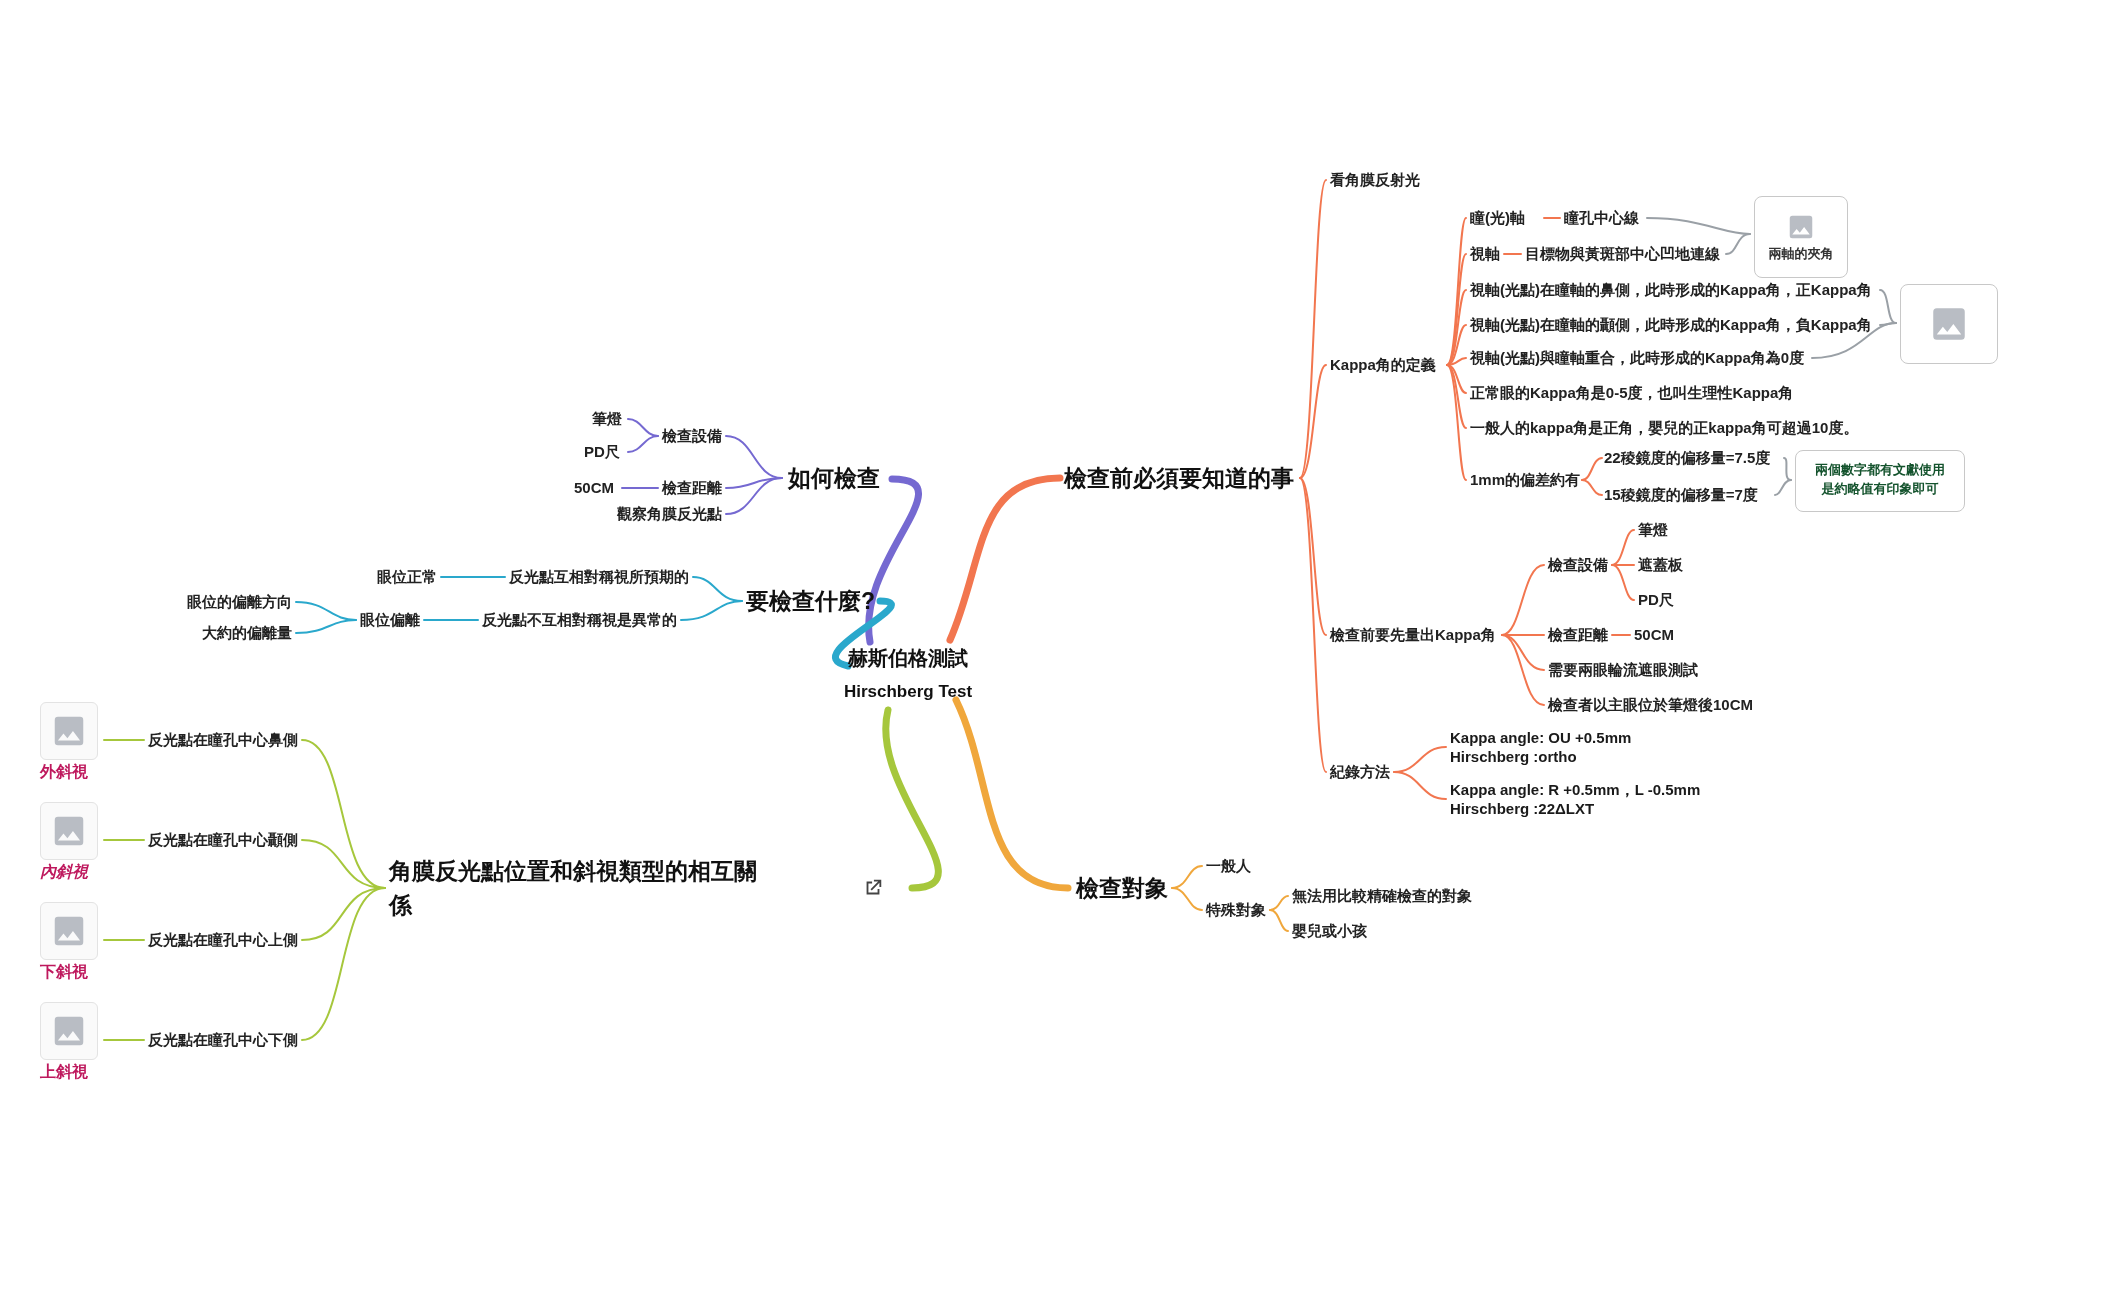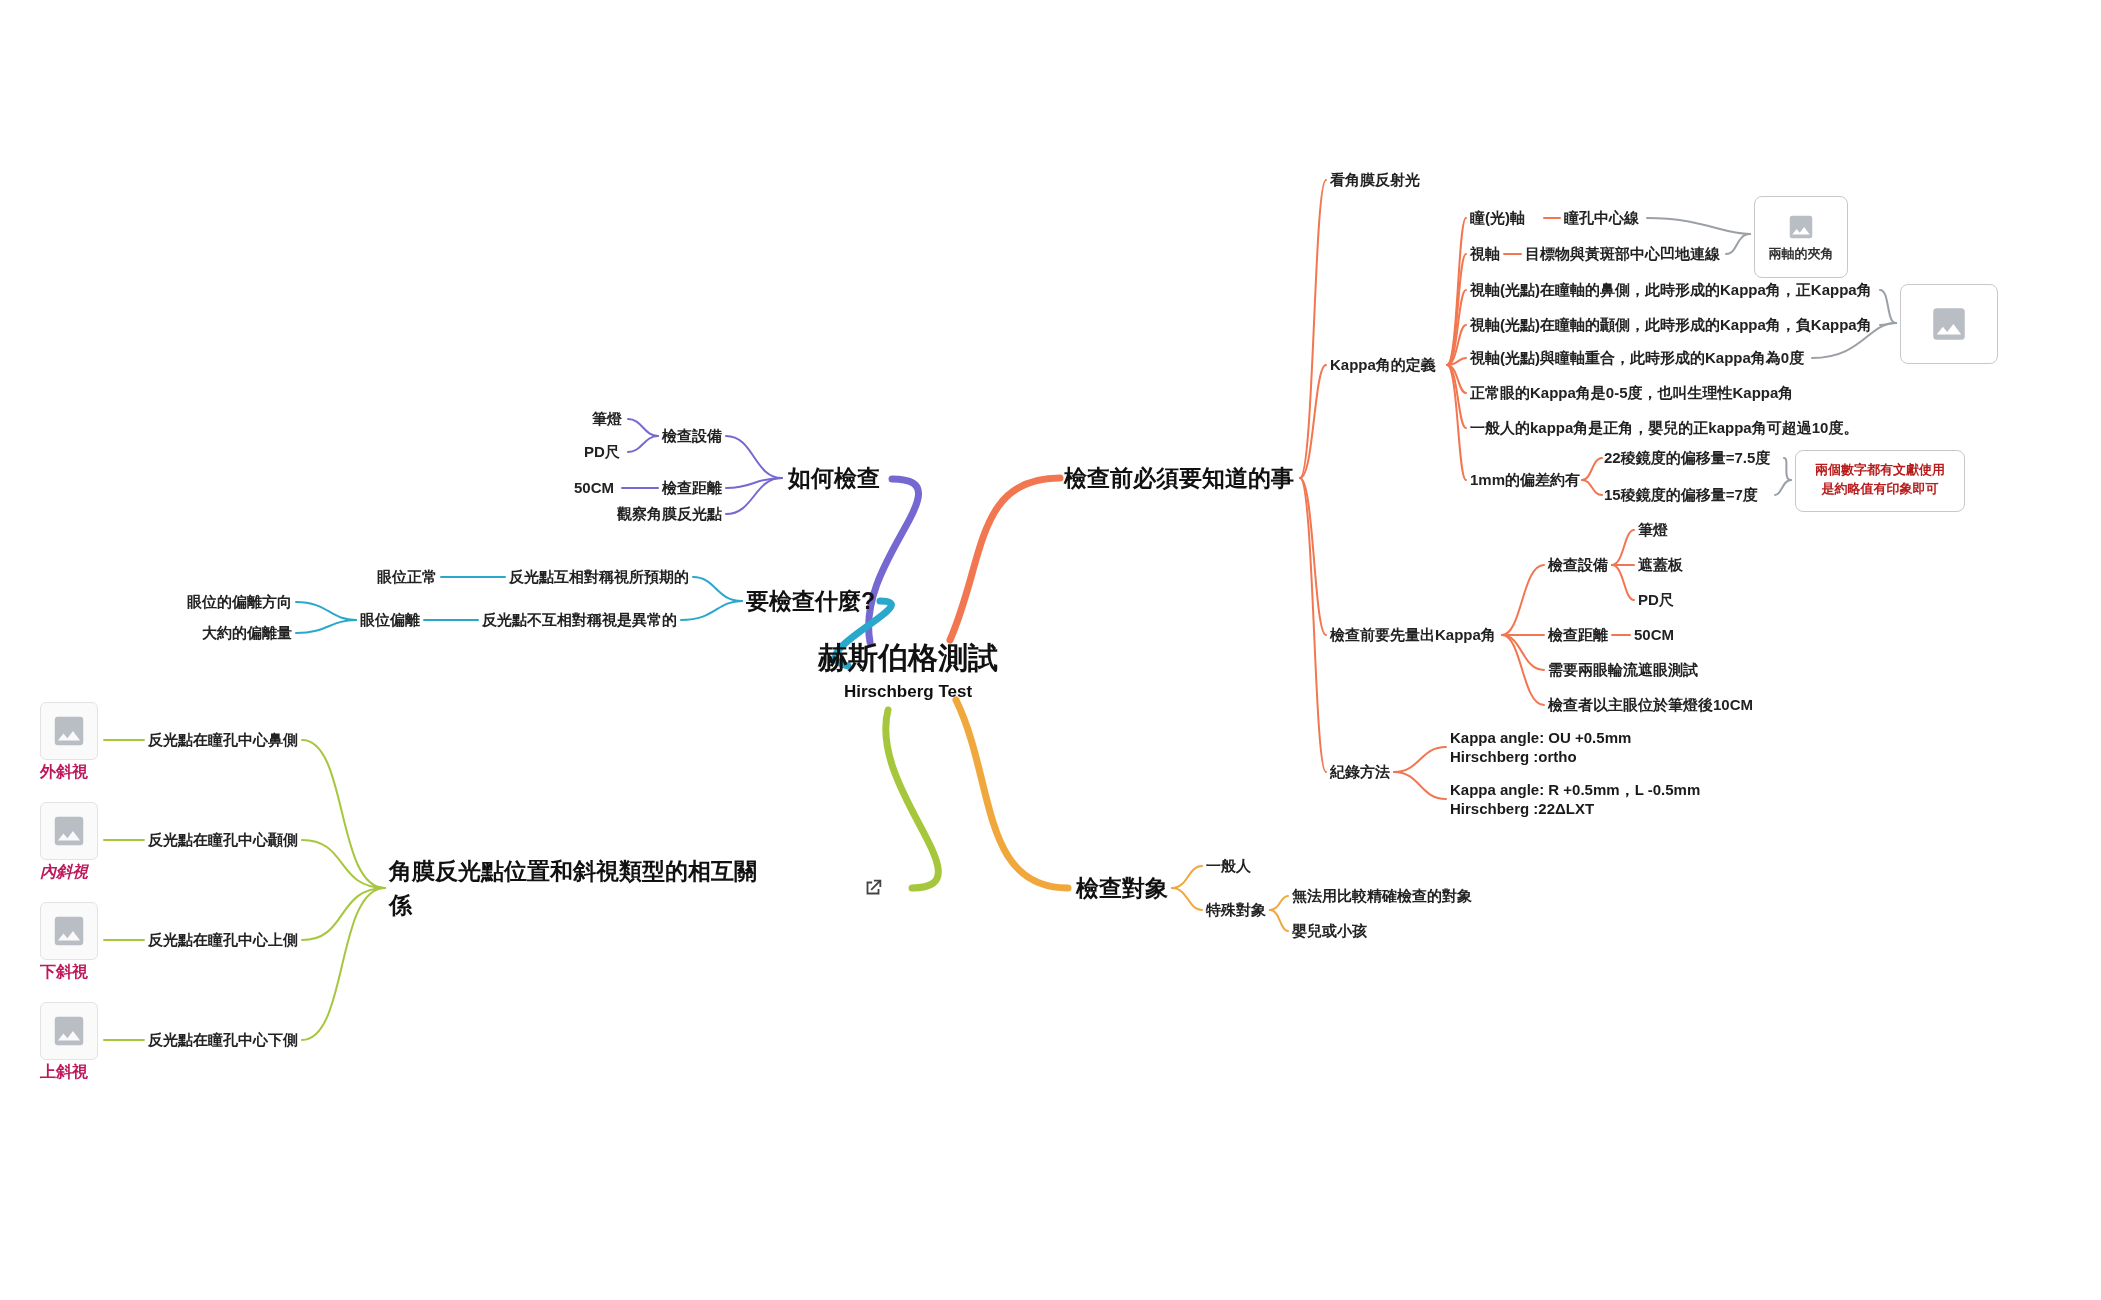--- a/index.html
+++ b/index.html
@@ -12,29 +12,29 @@
   svg.lines{position:absolute;left:0;top:0;z-index:0;}
   .main{fill:none;stroke-width:7;stroke-linecap:round;}
   .thin{fill:none;stroke-width:2;stroke-linecap:round;}
   .s-purple{stroke:var(--c-purple);} .s-cyan{stroke:var(--c-cyan);}
   .s-green{stroke:var(--c-green);} .s-orange{stroke:var(--c-orange);}
   .s-amber{stroke:var(--c-amber);} .s-grey{stroke:var(--c-grey);}
   .node{position:absolute;z-index:2;white-space:nowrap;font-size:15px;line-height:20px;font-weight:600;color:#222222;}
   .node.big{font-size:23px;line-height:28px;font-weight:700;color:#111111;}
   .node.wrap{white-space:normal;}
   .central{position:absolute;z-index:2;text-align:center;color:#111111;}
-  .central .zh{font-size:30px;line-height:36px;font-weight:700;}
+  .central .zh{font-size:20px;line-height:36px;font-weight:700;}
   .central .en{font-size:17px;line-height:32px;font-weight:700;}
   .box{position:absolute;z-index:2;border:1.5px solid #c8c8c8;border-radius:8px;background:#ffffff;}
   .thumb{position:absolute;z-index:2;border:1px solid #e3e3e3;border-radius:6px;background:#fafafa;
          display:flex;align-items:center;justify-content:center;}
   .imgbox-inner{width:100%;height:100%;display:flex;flex-direction:column;align-items:center;justify-content:center;gap:4px;}
   .caption{font-size:13px;line-height:16px;font-weight:600;color:#333333;white-space:nowrap;}
   .strab-label{position:absolute;z-index:2;font-size:16px;line-height:20px;font-weight:700;color:#be185d;white-space:nowrap;}
-  .note{color:#b91c1c;font-size:13px;line-height:19px;font-weight:600;text-align:center;padding-top:9px;}
+  .note{color:#14532d;font-size:13px;line-height:19px;font-weight:600;text-align:center;padding-top:9px;}
   .rec{position:absolute;z-index:2;font-size:15px;line-height:19px;font-weight:700;color:#1a1a1a;white-space:nowrap;}
   .linkicon{position:absolute;z-index:2;width:22px;height:22px;cursor:pointer;}
 </style>
 </head>
 <body>
 
 <div class="stage">
 
   <svg class="lines" width="2101" height="1300" viewBox="0 0 2101 1300">
 

